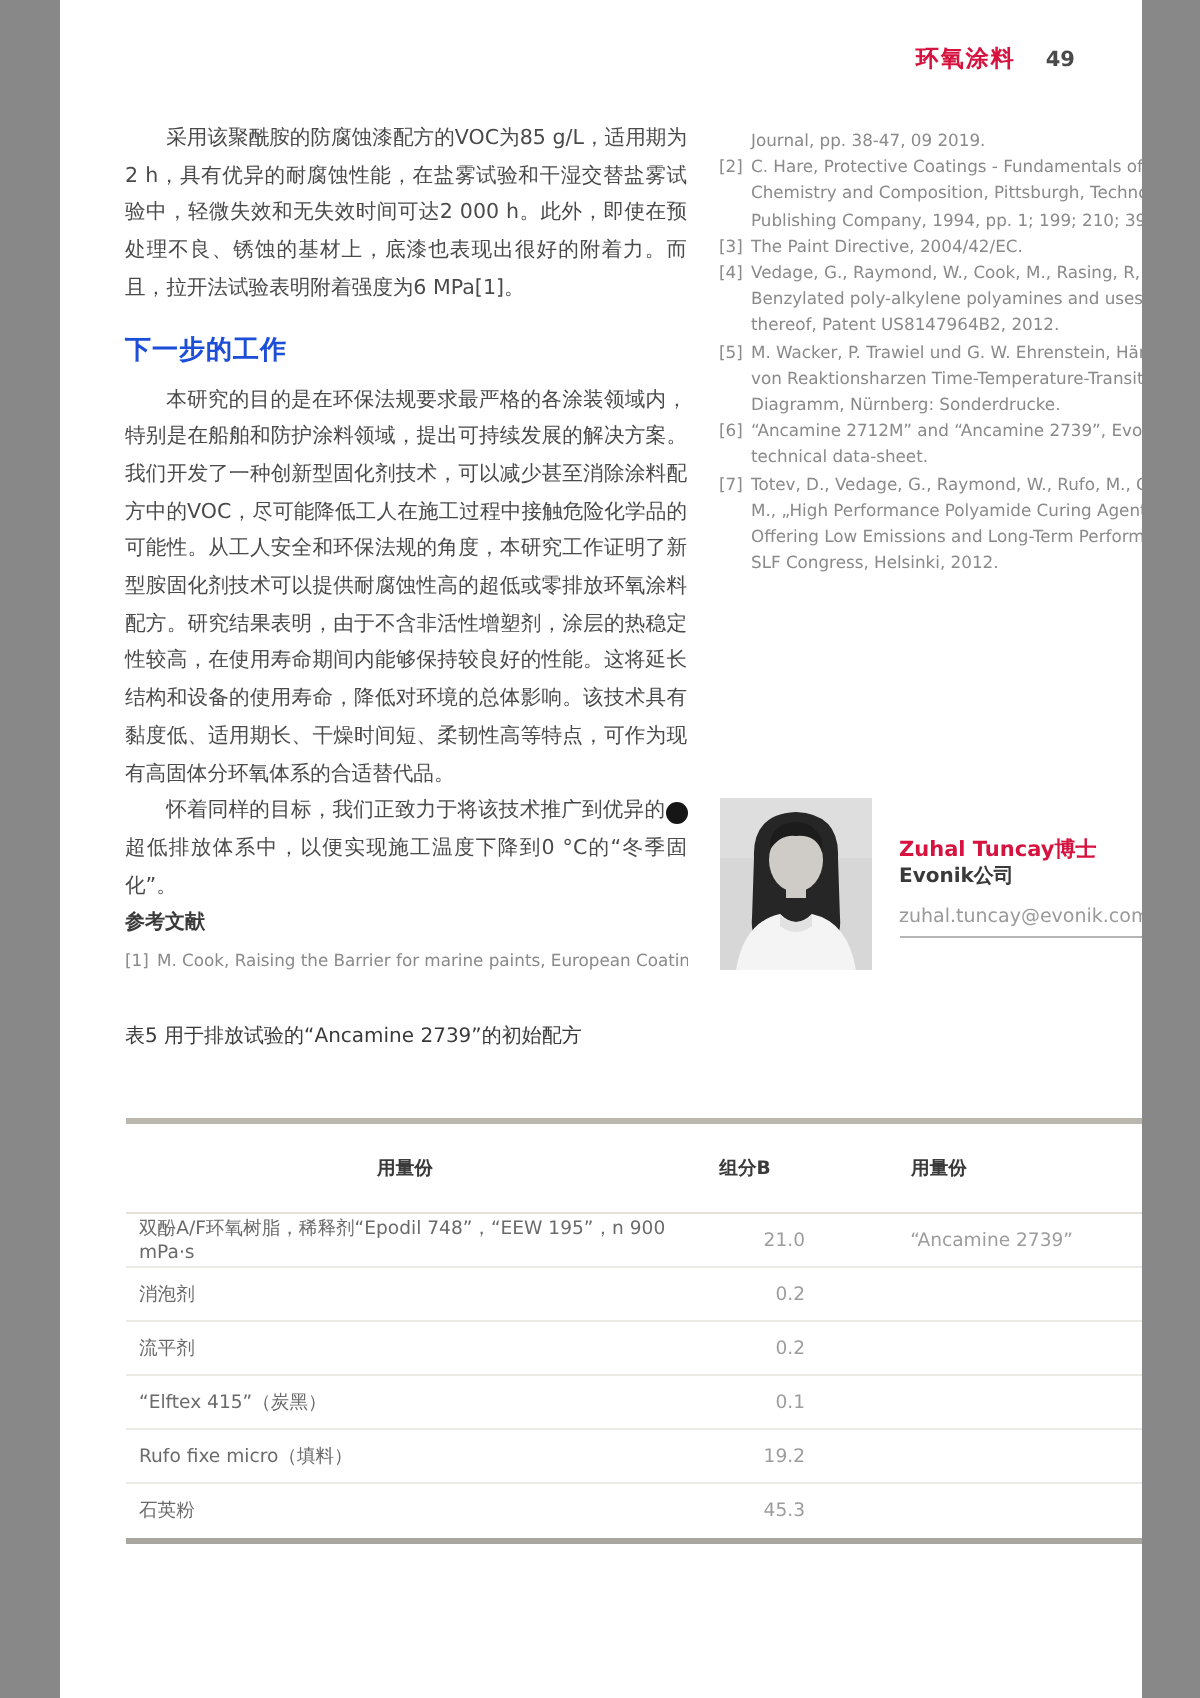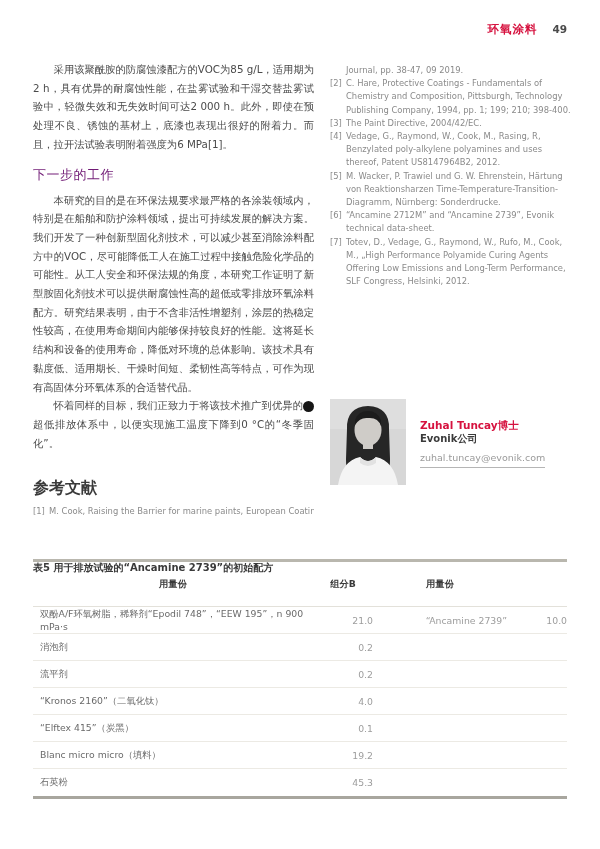--- a/index.html
+++ b/index.html
@@ -1,53 +1,53 @@
 <!DOCTYPE html>
 <html><head>
 <meta charset="utf-8">
 <style>
   * { margin:0; padding:0; box-sizing:border-box; }
   html,body { background:#888; }
   .page {
-    position:relative; width:600px; height:849px; background:#ffffff;
+    position:relative; width:541px; height:849px; background:#ffffff;
     margin:0 auto; overflow:hidden;
     font-family:"DejaVu Sans","Liberation Sans",sans-serif;
   }
   
   .page-header { position:absolute; top:22px; right:33px; display:flex; align-items:baseline; gap:15px; }
   .section-title { color:#d6123f; font-weight:bold; font-size:11.5px; letter-spacing:1px; }
   .page-number { color:#4a4a4a; font-weight:bold; font-size:10.5px; }
   
   .col-left { position:absolute; left:33px; top:60px; width:281px; }
   .col-right { position:absolute; left:330px; top:64px; width:245px; }
   .body-text { font-size:10.3px; line-height:18.7px; color:#4a4a4a; text-align:justify; }
   .body-text.indent { text-indent:2em; }
-  .section-heading { color:#701a75; font-size:13px; font-weight:normal; margin:12px 0 7px 0; letter-spacing:0.5px; }
+  .section-heading { color:#1d4ed8; font-size:13px; font-weight:bold; margin:12px 0 7px 0; letter-spacing:0.5px; }
   .end-mark {
     float:right; width:11px; height:11px; border-radius:50%; background:#161616;
     color:#fff; font-size:9px; line-height:10px; text-align:center; margin-top:5px;
     font-family:"DejaVu Sans",sans-serif;
   }
-  .refs-heading { color:#3a3a3a; font-size:16px; font-weight:bold; margin:26px 0 6px 0; }
+  .refs-heading { color:#3a3a3a; font-size:10px; font-weight:bold; margin:2px 0 6px 0; }
   .ref { position:relative; padding-left:16px; font-size:8.4px; line-height:13.2px; color:#8a8a8a; }
   .ref .ref-num { position:absolute; left:0; top:0; }
   .ref.oneline { white-space:nowrap; overflow:hidden; }
   
   .author-block { position:absolute; left:330px; top:399px; display:flex; gap:14px; }
   .author-photo { width:76px; height:86px; flex:0 0 76px; display:block; }
   .author-info { padding-top:3px; }
   .author-name { color:#d6123f; font-weight:bold; font-size:10.5px; line-height:14px;margin-top:16px; }
   .author-company { color:#3a3a3a; font-weight:bold; font-size:10px; line-height:14px; }
   .author-email {
     display:inline-block; color:#9a9a9a; font-size:9.5px; line-height:13px; margin-top:3px;
     padding-bottom:3px; border-bottom:1px solid #b5b5b5; text-decoration:none; cursor:pointer;
   }
   
-  .table-caption { position:absolute; left:33px; top:561px; width:534px;
-    font-size:10px; font-weight:bold; color:#3a3a3a; }
+  .table-caption { position:absolute; left:33px; top:511px; width:534px;
+    font-size:10px; font-weight:normal; color:#3a3a3a; }
   .data-table { position:absolute; left:33px; top:559px; width:534px;
     border-top:3px solid #b9b7ae; border-bottom:3px solid #a8a69e; }
   .t-row { display:grid; grid-template-columns:280px 60px 134px 60px; align-items:center; }
   .t-head { height:45px; border-bottom:1px solid #e3e1da; }
   .t-body-row { height:27px; border-bottom:1px solid #eceae4; }
   .t-body-row:last-child { border-bottom:none; }
   .t-cell { font-size:9.3px; padding-left:7px; }
   .t-cell.center { text-align:center; padding-left:0; }
   .t-head .t-cell { font-weight:bold; color:#3a3a3a; }
   .t-body-row .t-cell.label { color:#6a6a6a; }
@@ -160,36 +160,30 @@
           <div class="t-cell value center"></div>
         </div>
 
         <div class="t-row t-body-row">
           <div class="t-cell label">流平剂</div>
           <div class="t-cell value center">0.2</div>
           <div class="t-cell value center"></div>
           <div class="t-cell value center"></div>
         </div>
 
-        <div class="t-row t-body-row">
-          <div class="t-cell label">“Kronos 2160”（二氧化钛）</div>
-          <div class="t-cell value center">4.0</div>
-          <div class="t-cell value center"></div>
-          <div class="t-cell value center"></div>
-        </div>
 
         <div class="t-row t-body-row">
           <div class="t-cell label">“Elftex 415”（炭黑）</div>
           <div class="t-cell value center">0.1</div>
           <div class="t-cell value center"></div>
           <div class="t-cell value center"></div>
         </div>
 
         <div class="t-row t-body-row">
-          <div class="t-cell label">Blanc micro micro（填料）</div>
+          <div class="t-cell label">Rufo fixe micro（填料）</div>
           <div class="t-cell value center">19.2</div>
           <div class="t-cell value center"></div>
           <div class="t-cell value center"></div>
         </div>
 
         <div class="t-row t-body-row">
           <div class="t-cell label">石英粉</div>
           <div class="t-cell value center">45.3</div>
           <div class="t-cell value center"></div>
           <div class="t-cell value center"></div>

